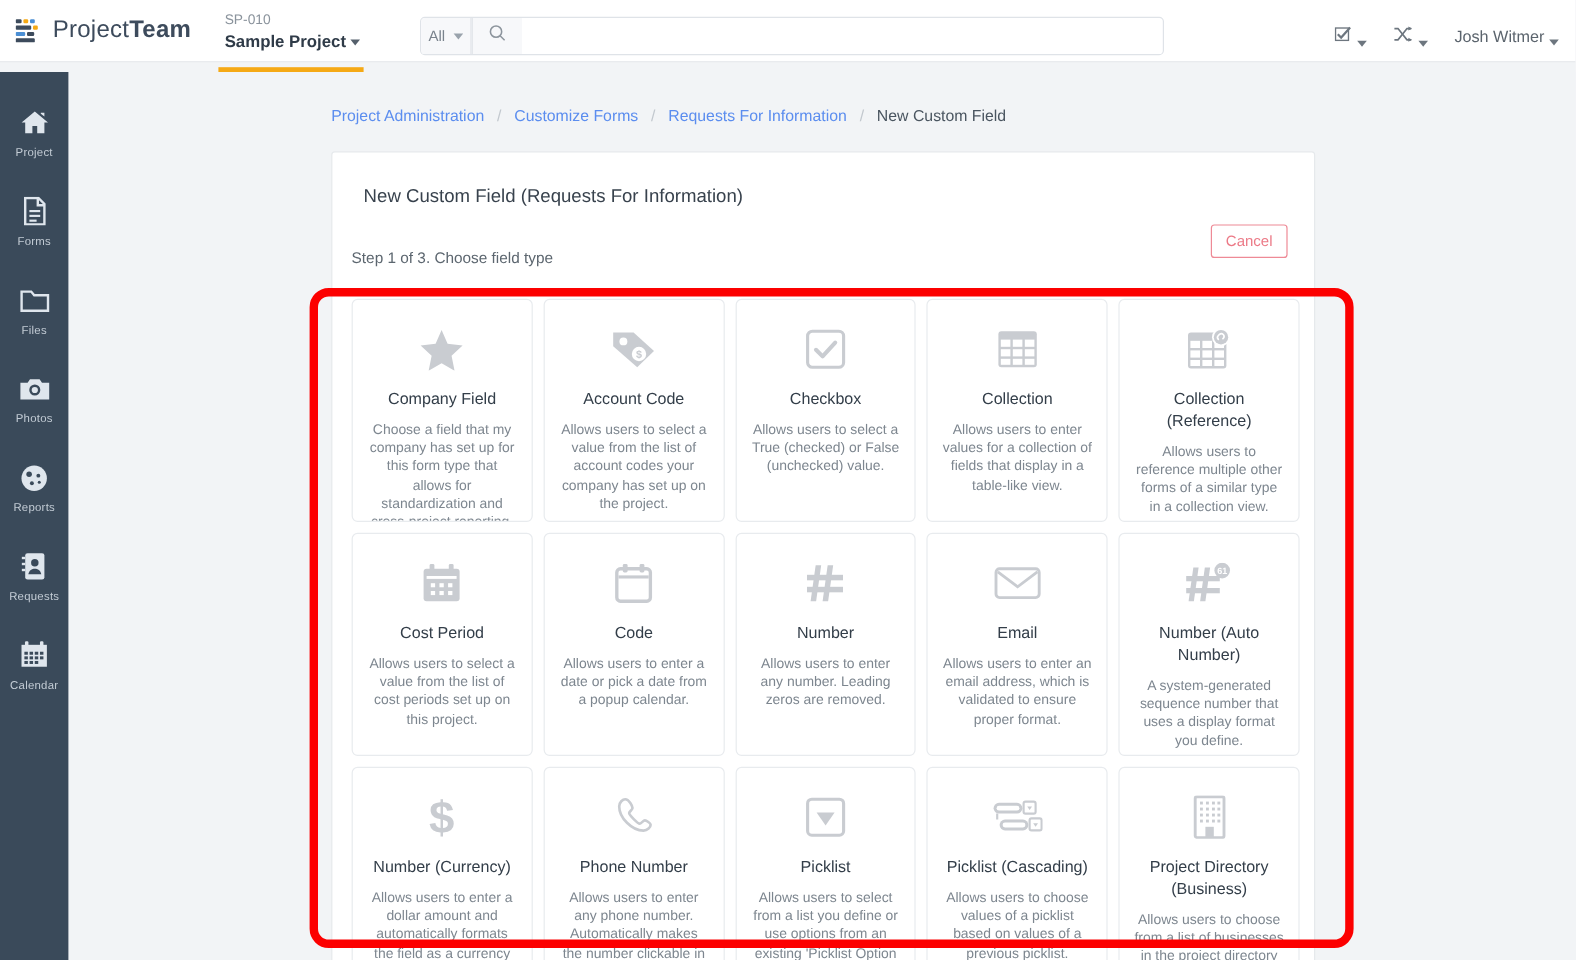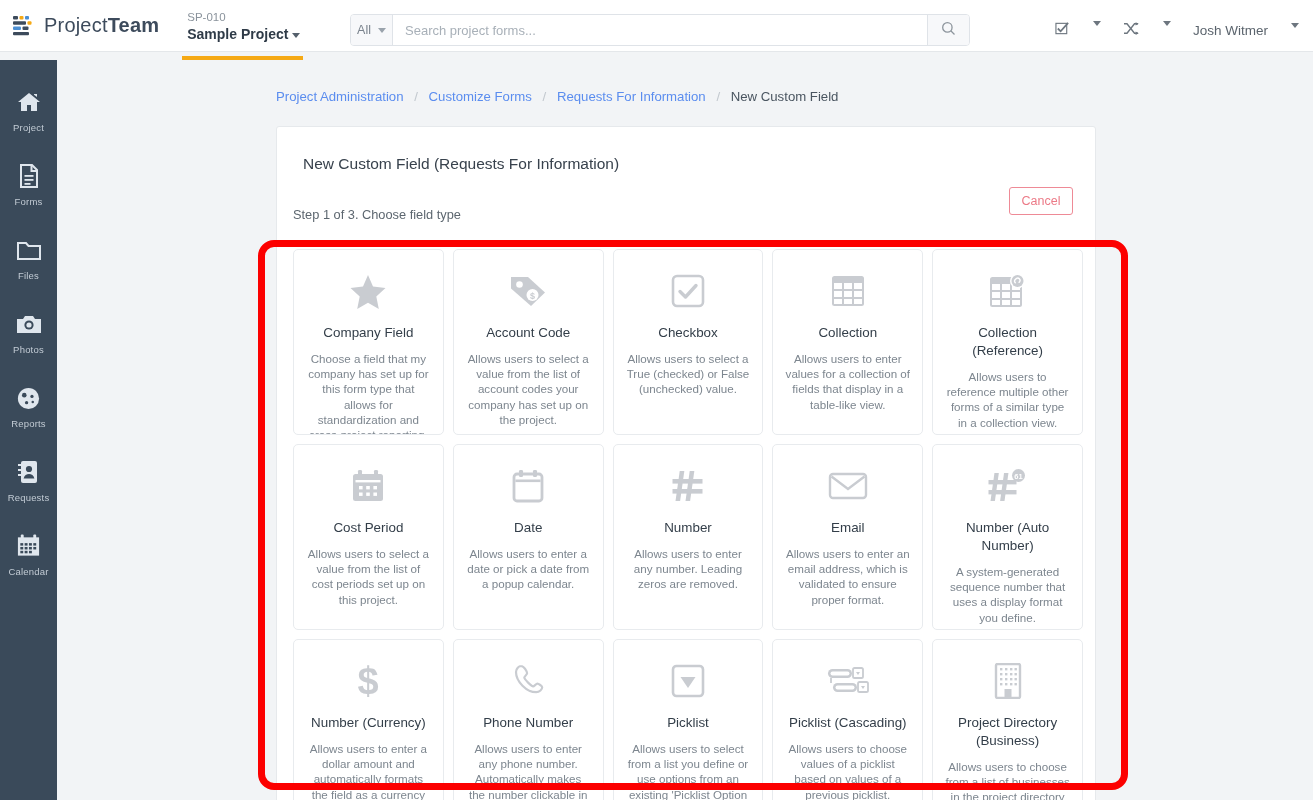--- a/index.html
+++ b/index.html
@@ -39,21 +39,21 @@
     font-size: 12.5px; color: #7a838d; text-align: center;
   }
   .sb-input {
     flex: 1; border: 0; outline: none; padding: 0 12px; font-size: 13px;
     color: #5d666f; font-family: "Liberation Sans", sans-serif; background: #fff;
   }
   .sb-input::placeholder { color: #a8b0b8; }
   .sb-go { width: 42px; background: #f7f8fa; border-left: 1px solid #dfe3e8; display:flex;align-items:center;justify-content:center; }
 
   .topright { position: absolute; right: 14px; top: 0; height: 60px; display: flex; align-items: center; gap: 22px; }
-  .tr-item { display: flex; align-items: flex-start; gap: 19px; color: #6d767f; font-size: 13.5px; cursor: pointer; }
+  .tr-item { display: flex; align-items: flex-end; gap: 0; color: #6d767f; font-size: 13.5px; cursor: pointer; }
   .tr-user { color: #5b646d; font-size: 13.5px; }
 
   
   .sidebar {
     position: absolute; top: 60px; left: 0; width: 57px; height: 740px;
     background: #3a4a5a; padding-top: 18px; z-index: 4;
   }
   .sb-item { width: 57px; height: 74px; display: flex; flex-direction: column; align-items: center; justify-content: flex-start; cursor: pointer; padding-top: 10px; }
   .sb-ico { height: 28px; display: flex; align-items: center; justify-content: center; }
   .sb-label { margin-top: 6px; font-size: 9.5px; color: #c3ccd5; letter-spacing: .2px; }
@@ -124,21 +124,20 @@
       <div class="proj-code">SP-010</div>
       <div class="proj-name"><span>Sample Project</span><i class="caret-dn"></i></div>
       <div class="proj-underline"></div>
     </div>
 
     <div class="searchbar">
       <div class="sb-all">
         <span>All</span>
         <i class="caret-dn" style="border-top-color:#9aa3ac"></i>
       </div>
-      <input class="sb-input" type="text" placeholder="Search project forms..." style="">
       <div class="sb-go">
         <span>
           <svg width="15" height="15" viewBox="0 0 16 16">
               <circle cx="6.8" cy="6.8" r="5" fill="none" stroke="#8d959d" stroke-width="1.4"></circle>
               <line x1="10.4" y1="10.4" x2="14.4" y2="14.4" stroke="#8d959d" stroke-width="1.4"></line>
             </svg>
         </span>
       </div>
     </div>
 
@@ -388,21 +387,21 @@
 
         <div class="card">
           <div class="card-ico">
             <svg width="32" height="34" viewBox="0 0 32 34">
                 <rect x="2" y="5" width="28" height="27" rx="3" fill="none" stroke="#c9ccd1" stroke-width="2.8"></rect>
                 <rect x="7" y="1" width="4" height="7" rx="1.2" fill="#c9ccd1"></rect>
                 <rect x="21" y="1" width="4" height="7" rx="1.2" fill="#c9ccd1"></rect>
                 <rect x="3.4" y="10.5" width="25.2" height="2.6" fill="#c9ccd1"></rect>
               </svg>
           </div>
-          <div class="card-title">Date</div>
+          <div class="card-title">Code</div>
           <div class="card-desc">Allows users to enter a date or pick a date from a popup calendar.</div>
         </div>
 
         <div class="card">
           <div class="card-ico">
             <svg width="34" height="34" viewBox="0 0 34 34">
                 <g fill="#c9ccd1">
                   <rect x="9" y="2" width="4.6" height="30" transform="skewX(-8)"></rect>
                   <rect x="19" y="2" width="4.6" height="30" transform="skewX(-8)"></rect>
                   <rect x="1.5" y="10" width="30" height="4.6"></rect>

